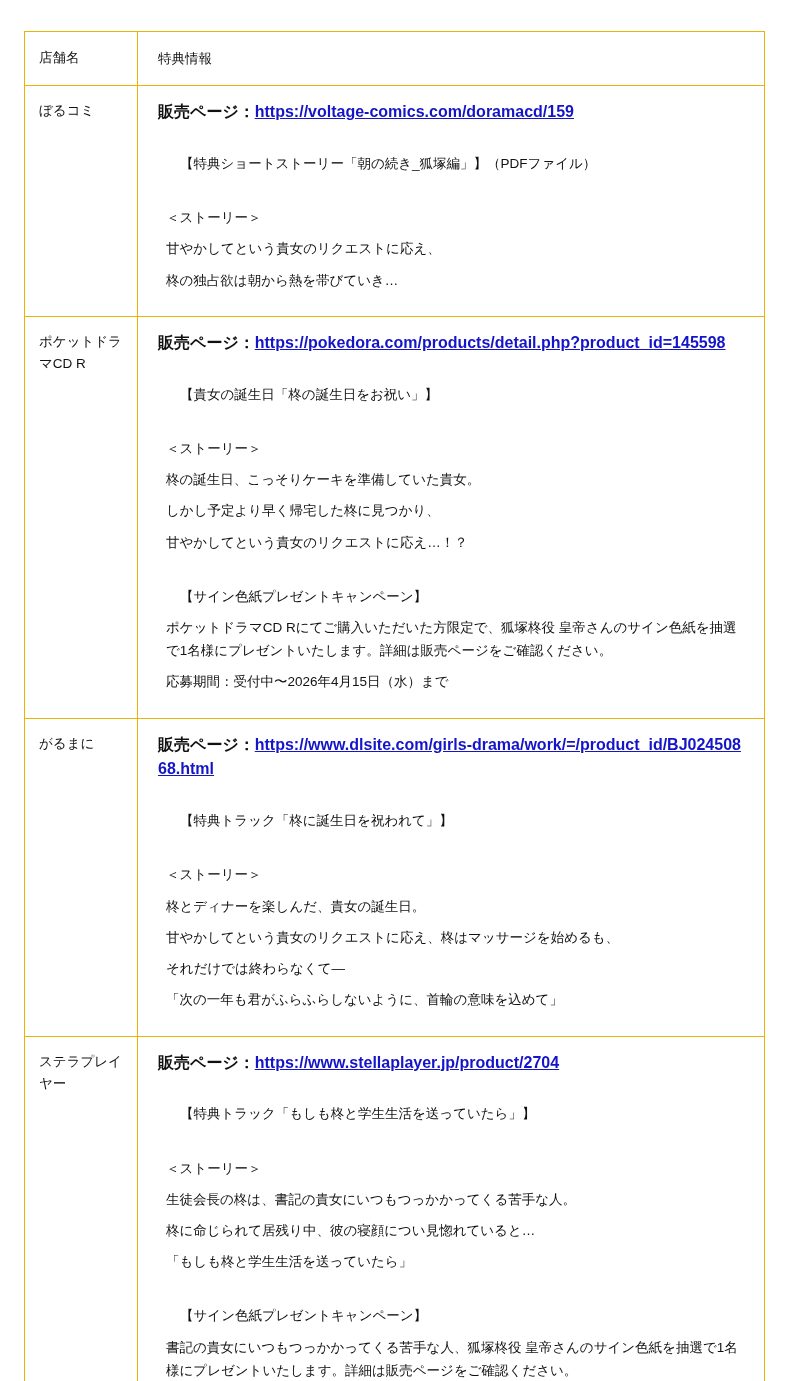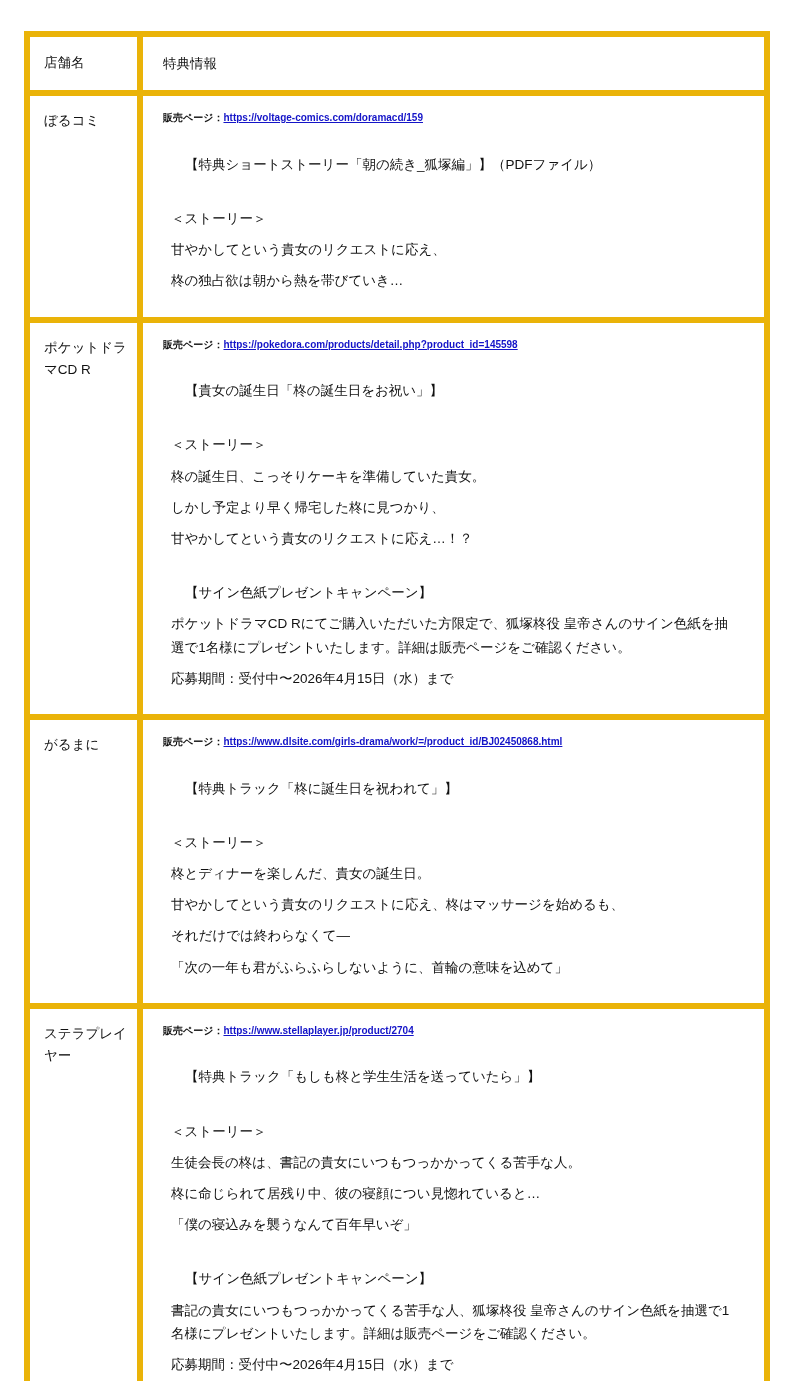--- a/index.html
+++ b/index.html
@@ -26,21 +26,21 @@
     border-collapse: collapse;
     width: 740px;
     table-layout: fixed;
     font-size: 13.5px;
   }
   table.benefits col.shop { width: 113px; }
   table.benefits col.info { width: 627px; }
 
   table.benefits th,
   table.benefits td {
-    border: 6px solid #eab308;
+    border: 1px solid #eab308;
     vertical-align: top;
     padding: 0;
   }
   .cell-shop {
     padding: 14px 10px 14px 14px;
     line-height: 1.65;
     font-size: 13.5px;
     color: #111111;
     word-break: break-all;
   }
@@ -51,21 +51,21 @@
     color: #111111;
   }
   thead .cell-shop, thead .cell-info {
     padding-top: 15px;
     padding-bottom: 15px;
     font-weight: normal;
     text-align: left;
   }
   .sale-line {
     font-weight: bold;
-    font-size: 10px;
+    font-size: 16px;
     line-height: 1.55;
     margin: 0 0 4px 0;
     word-break: break-all;
   }
   .sale-label {
     font-weight: bold;
   }
   a.sale-url {
     color: #1414c8;
     text-decoration: underline;
@@ -174,21 +174,21 @@
         </td>
         <td>
           <div class="cell-info">
             <p class="sale-line"><span class="sale-label">販売ページ：</span><a class="sale-url" href="#">https://www.stellaplayer.jp/product/2704</a></p>
             <div class="spacer"></div>
             <p class="ln indent">【特典トラック「もしも柊と学生生活を送っていたら」】</p>
             <div class="spacer"></div>
             <p class="ln">＜ストーリー＞</p>
             <p class="ln">生徒会長の柊は、書記の貴女にいつもつっかかってくる苦手な人。</p>
             <p class="ln">柊に命じられて居残り中、彼の寝顔につい見惚れていると…</p>
-            <p class="ln">「僕の寝込みを襲うなんて百年早いぞ」</p>
+            <p class="ln">「もしも柊と学生生活を送っていたら」</p>
             <div class="spacer"></div>
             <p class="ln indent">【サイン色紙プレゼントキャンペーン】</p>
             <p class="ln">書記の貴女にいつもつっかかってくる苦手な人、狐塚柊役 皇帝さんのサイン色紙を抽選で1名様にプレゼントいたします。詳細は販売ページをご確認ください。</p>
             <p class="ln">応募期間：受付中〜2026年4月15日（水）まで</p>
           </div>
         </td>
       </tr>
 
     </tbody>
   </table>

